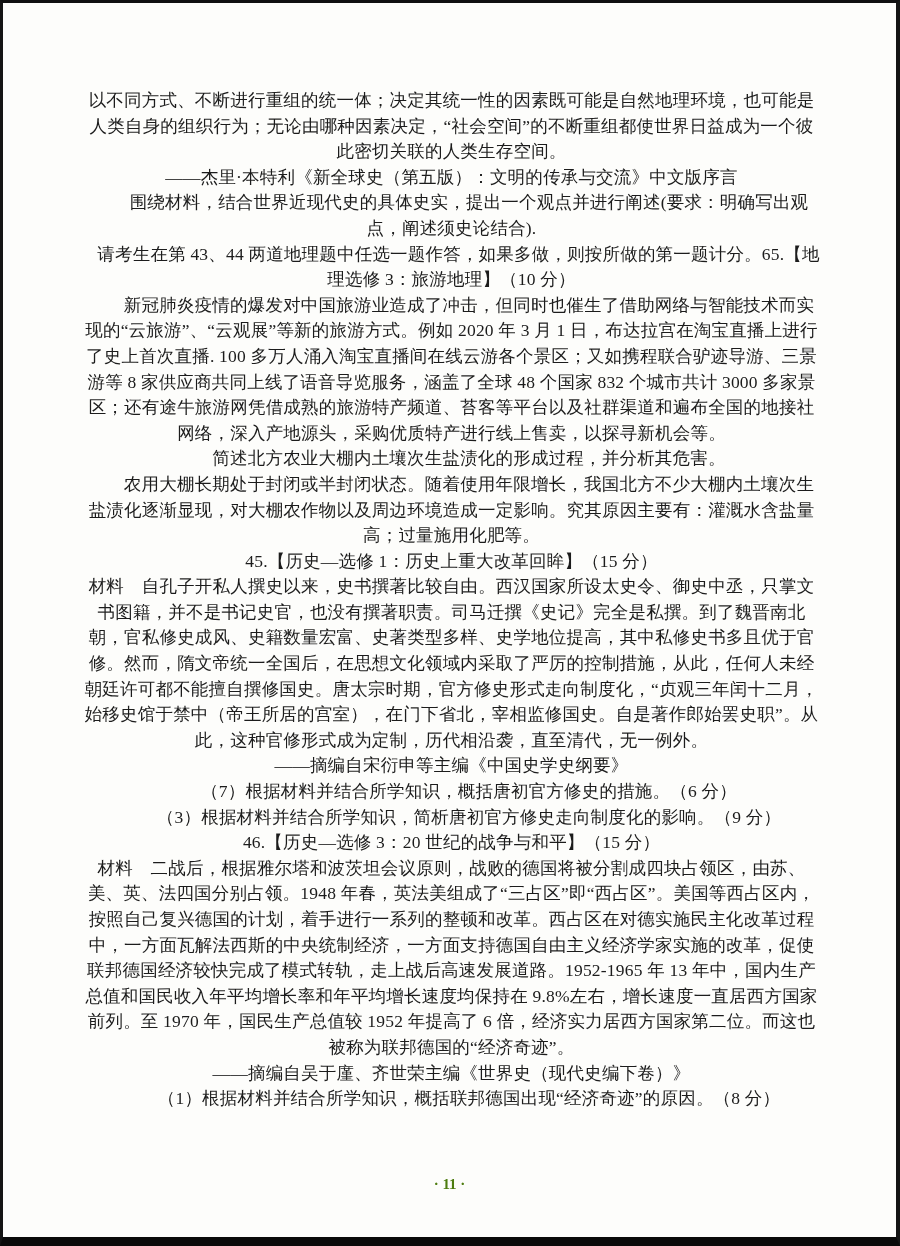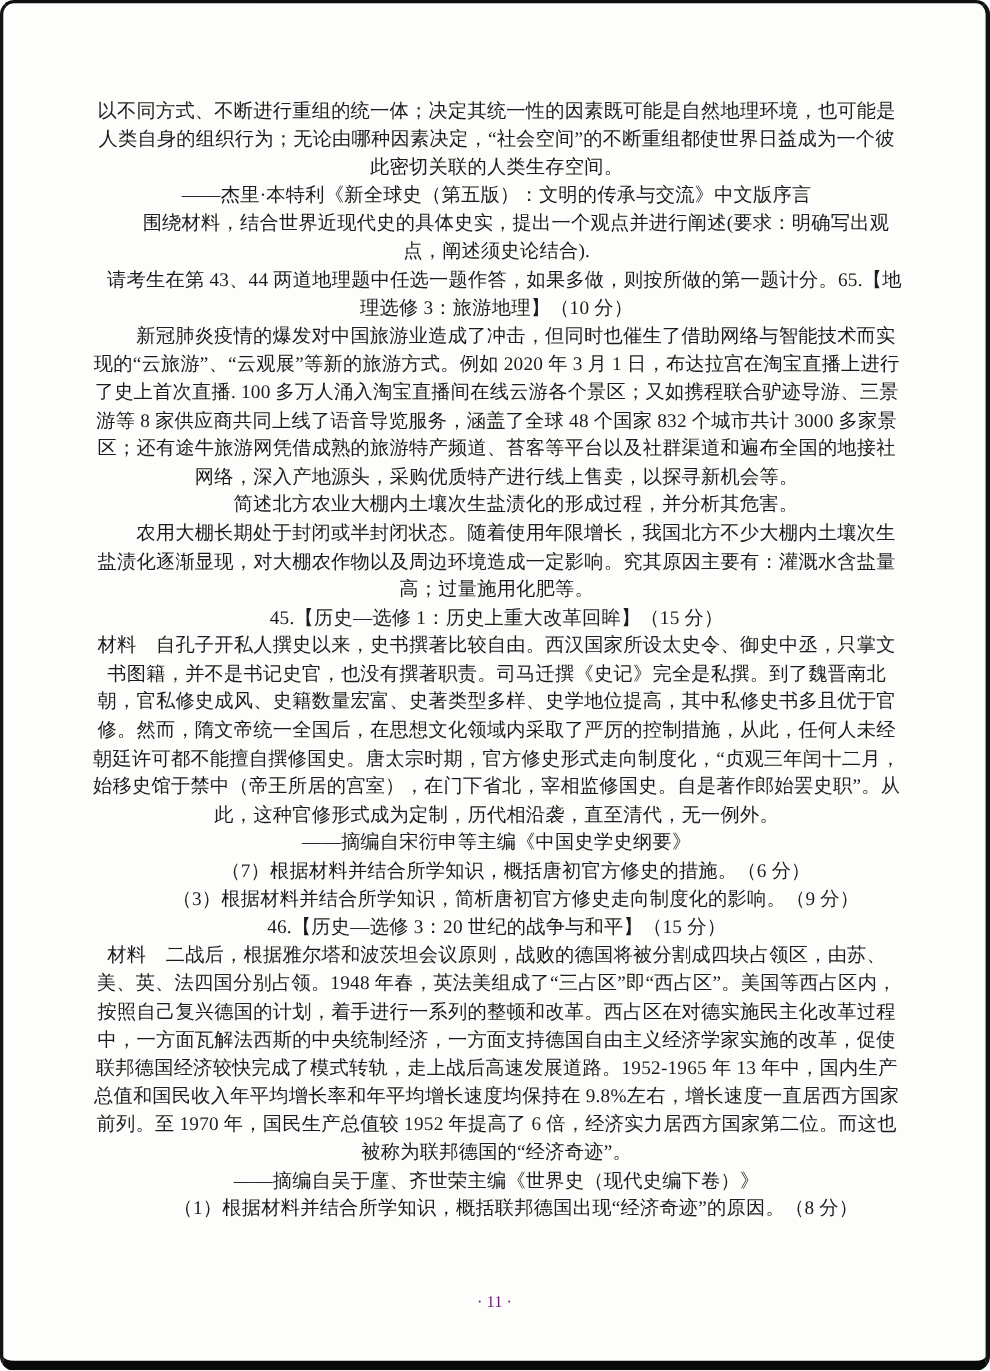--- a/index.html
+++ b/index.html
@@ -13,21 +13,20 @@
     height: 1246px;
     background: #fdfdfb;
     box-sizing: border-box;
     border-top: 3px solid #101010;
     border-left: 3px solid #141414;
     border-right: 4px solid #141414;
     border-bottom: 9px solid #0a0a0a;
     overflow: hidden;
     font-family: "Liberation Serif", "DejaVu Serif", serif;
     color: #1c1c1c;
-    border-radius: 13px;
   }
   .text-block {
     position: absolute;
     left: 78px;
     right: 74px;
     top: 85px;
     font-size: 17.5px;
     line-height: 25.6px;
     text-align: justify;
     letter-spacing: 0.2px;
@@ -41,21 +40,22 @@
   .indent-sm{ text-indent: 0.8em; }
   .flush    { text-indent: 0; }
   .center   { text-align: center; text-indent: 0; }
   .pagenum {
     position: absolute;
     left: 0;
     right: 0;
     bottom: 44px;
     text-align: center;
     font-size: 15px;
-    color: #701a75;
+    color: #4d7c0f;
+    font-weight: bold;
   }
 </style>
 </head>
 <body>
 
 <div class="scan-page">
   <div class="text-block">
     <p class="flush">以不同方式、不断进行重组的统一体；决定其统一性的因素既可能是自然地理环境，也可能是人类自身的组织行为；无论由哪种因素决定，“社会空间”的不断重组都使世界日益成为一个彼此密切关联的人类生存空间。</p>
     <p class="center">——杰里·本特利《新全球史（第五版）：文明的传承与交流》中文版序言</p>
     <p class="indent">围绕材料，结合世界近现代史的具体史实，提出一个观点并进行阐述(要求：明确写出观点，阐述须史论结合).</p>

